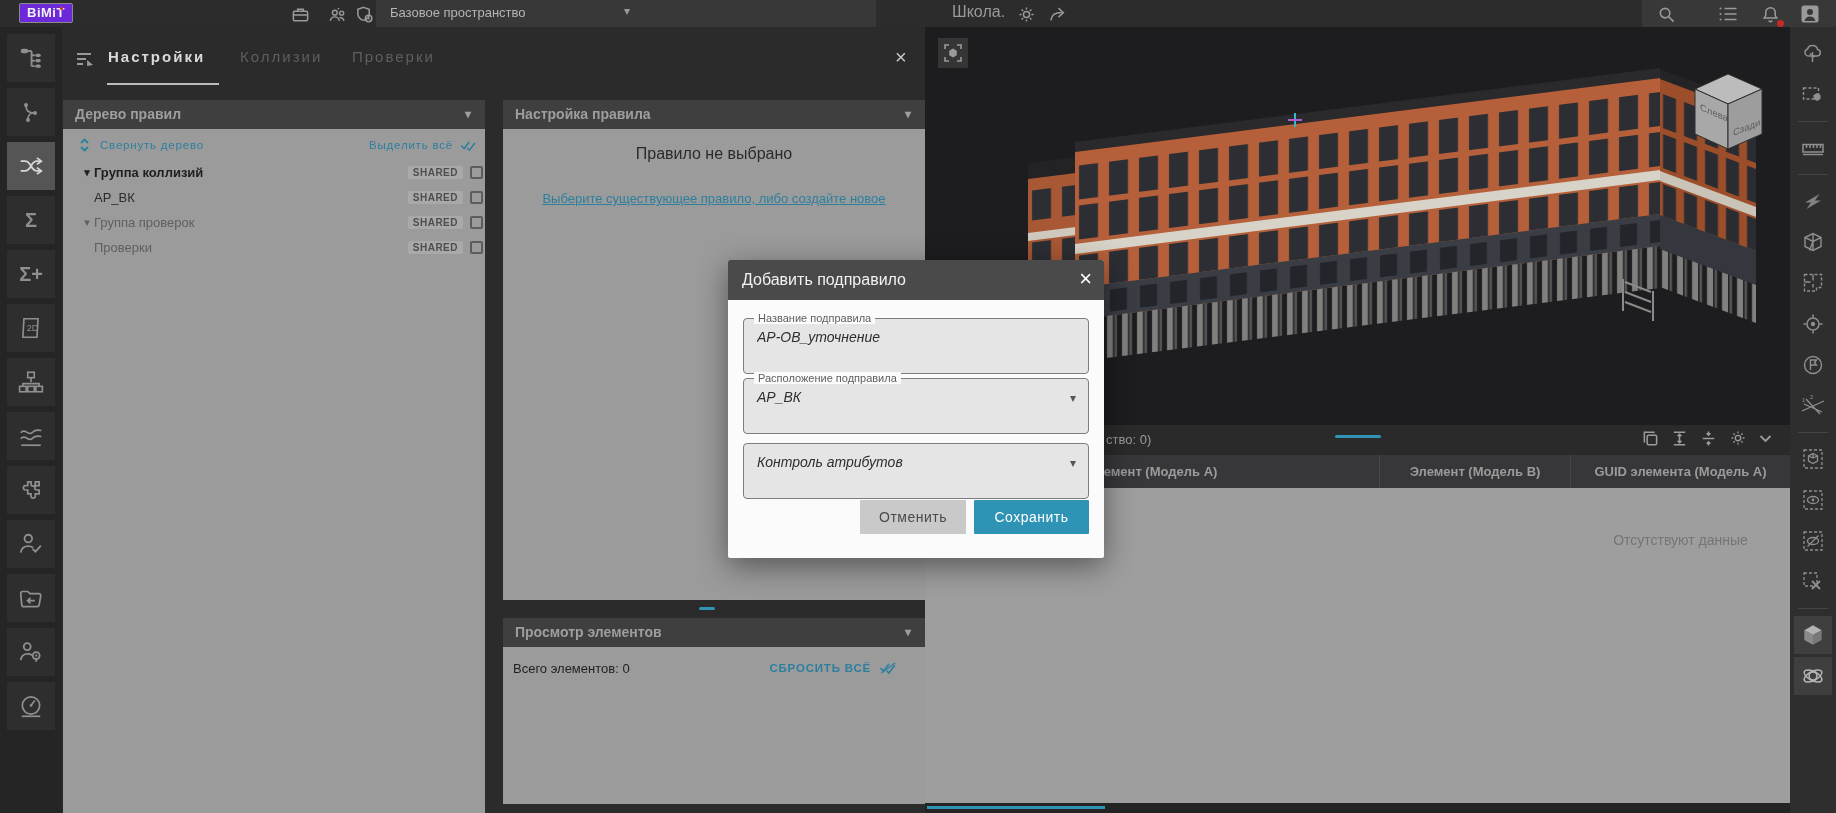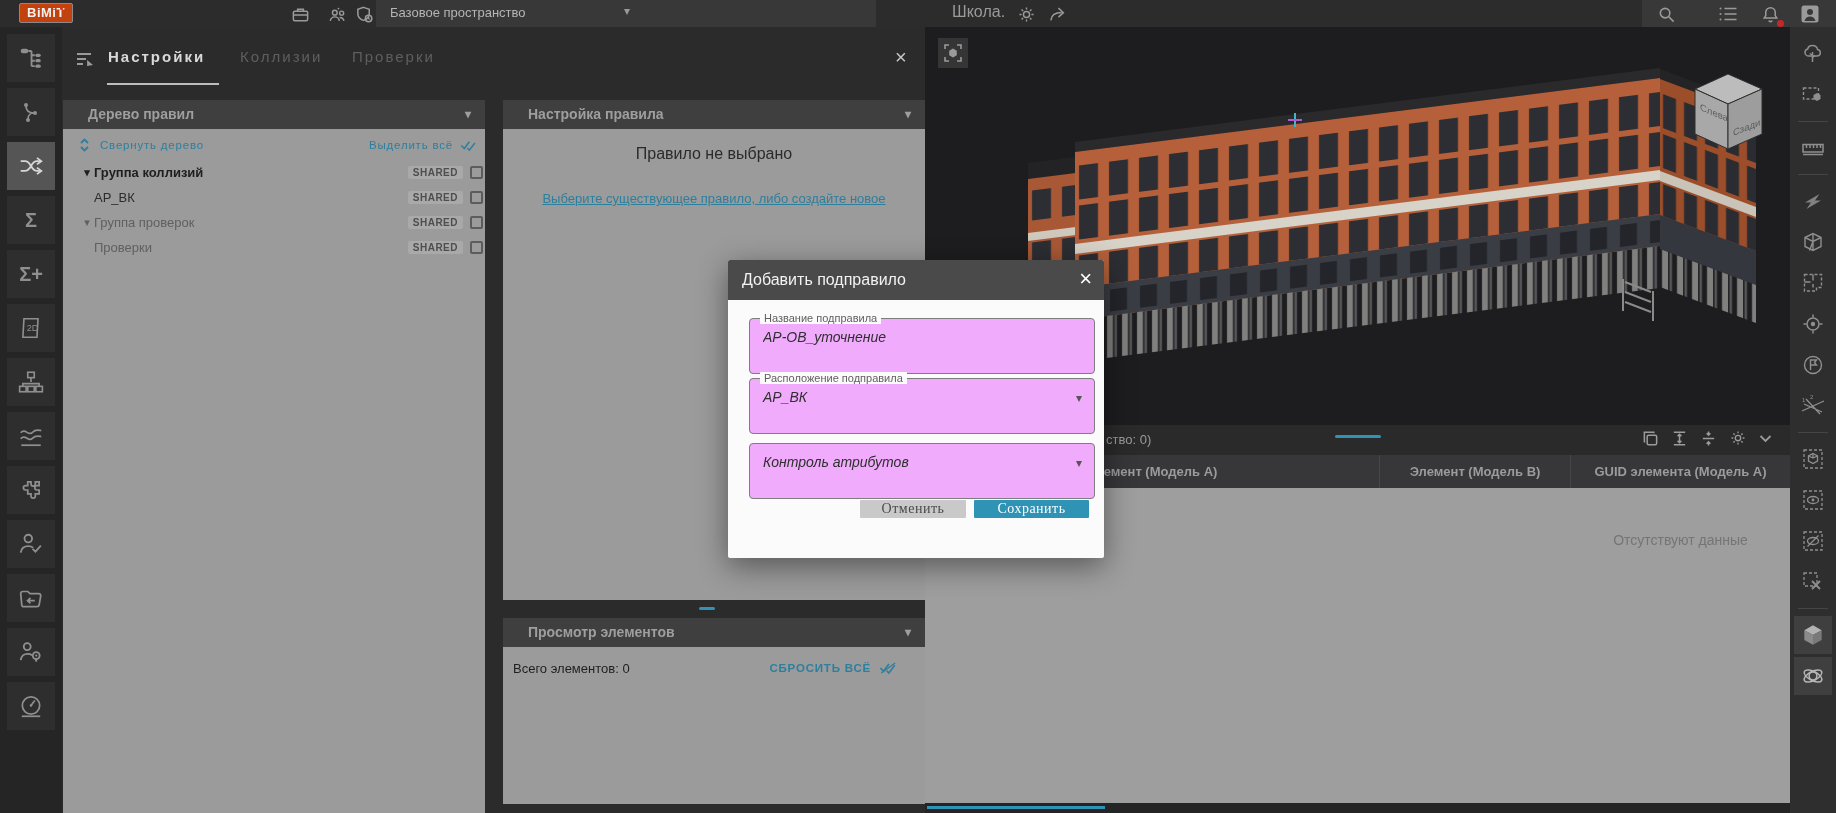--- a/index.html
+++ b/index.html
@@ -3,21 +3,21 @@
 <meta charset="utf-8">
 <style>
   * { margin:0; padding:0; box-sizing:border-box; }
   html,body { background:#1a1a1a; }
   body { font-family:"Liberation Sans", sans-serif; }
   .screen { position:relative; width:1836px; height:813px; overflow:hidden; background:#2b2b2b; }
 
   
   .topbar { position:absolute; left:0; top:0; width:1836px; height:27px; background:#2c2c2c; z-index:30; }
   .logo { position:absolute; left:19px; top:3px; height:20px; padding:0 7px; border:1px solid #8a8a8a; border-radius:2px;
-          color:#f2f2f2; font-weight:bold; font-size:13px; line-height:18px; letter-spacing:.5px; background:#c2410c; }
+          color:#f2f2f2; font-weight:bold; font-size:13px; line-height:18px; letter-spacing:.5px; background:#6d28d9; }
   .logo .tittle { position:absolute; right:9px; top:3px; width:3px; height:3px; background:#d43a2f; border-radius:1px; }
   .tb-ico { position:absolute; top:2px; width:24px; height:24px; display:flex; align-items:center; justify-content:center; color:#9a9a9a; cursor:pointer; }
   .ws-section { position:absolute; left:376px; top:0; width:500px; height:27px; background:#383838; }
   .ws-label { position:absolute; left:14px; top:5px; font-size:13px; color:#b5b5b5; }
   .ws-caret { position:absolute; left:248px; top:4px; color:#9a9a9a; font-size:12px; }
   .project-title { position:absolute; left:952px; top:3px; font-size:16px; color:#9a9a9a; }
   .right-section { position:absolute; left:1642px; top:0; width:194px; height:27px; background:#383838; }
   .badge-dot { position:absolute; right:-2px; bottom:-1px; width:7px; height:7px; border-radius:50%; }
 
   
@@ -33,21 +33,21 @@
   
   .workpanel { position:absolute; left:62px; top:27px; width:863px; height:786px; background:#2b2b2b; }
   .tabsbar { position:absolute; left:0; top:0; width:863px; height:73px; }
   .burger { position:absolute; left:13px; top:24px; color:#9a9a9a; cursor:pointer; }
   .tab { position:absolute; top:21px; font-size:15px; letter-spacing:2px; color:#5f5f5f; cursor:pointer; }
   .tab.active { color:#d9d9d9; font-weight:bold; }
   .tab-underline { position:absolute; left:45px; top:56px; width:112px; height:2px; background:#bdbdbd; }
   .panel-close { position:absolute; left:833px; top:20px; font-size:20px; color:#c9c9c9; cursor:pointer; line-height:1; }
 
   .panel-hdr { position:absolute; height:29px; background:#3f3f3f; color:#9e9e9e; font-size:14px; font-weight:bold; line-height:29px;
-               padding-left:25px; cursor:pointer; }
+               padding-left:12px; cursor:pointer; }
   .panel-hdr .hdr-caret { position:absolute; right:14px; top:0; color:#9e9e9e; font-size:12px; }
   .panel-body { position:absolute; background:#9b9b9b; }
 
   
   .tree-row { position:absolute; left:0; width:422px; height:24px; display:flex; align-items:center; font-size:13px;margin-left:8px; }
   .tree-caret { width:14px; text-align:center; font-size:11px; margin-left:9px; }
   .tree-label { margin-left:0; }
   .row-right { margin-left:auto; display:flex; align-items:center; gap:7px; padding-right:10px; }
   .shared-pill { background:#a9a9a9; color:#4e4e4e; font-size:10px; font-weight:bold; padding:1px 5px; border-radius:2px; letter-spacing:.5px; }
   .cbox { width:13px; height:13px; border:2px solid #5c5c5c; border-radius:2px; background:transparent; cursor:pointer; }
@@ -55,25 +55,25 @@
 
   
   .mini-handle { position:absolute; height:3px; border-radius:2px; background:#2e93b5; }
 
   
   .modal { position:absolute; left:728px; top:260px; width:376px; height:298px; background:#fbfbfb; z-index:60;
            box-shadow:0 8px 30px rgba(0,0,0,.45); border-radius:2px; }
   .modal-hdr { position:absolute; left:0; top:0; width:376px; height:40px; background:#4a4a4a; color:#f2f2f2;
                font-size:16px; line-height:40px; padding-left:14px; border-radius:2px 2px 0 0; }
   .modal-x { position:absolute; right:12px; top:8px; font-size:22px; color:#ffffff; cursor:pointer; line-height:1; }
-  .field { position:absolute; left:15px; width:346px; height:56px; border:1px solid #7d7d7d; border-radius:4px; background:#f0abfc;margin-left:6px; }
+  .field { position:absolute; left:15px; width:346px; height:56px; border:1px solid #7d7d7d; border-radius:4px; background:#e5e5e5; }
   .field .flabel { position:absolute; left:10px; top:-7px; background:#fbfbfb; padding:0 4px; font-size:11px; color:#5f5f5f; }
   .field .fvalue { position:absolute; left:13px; top:10px; font-size:14px; color:#2f2f2f; border:none; background:transparent; width:300px; outline:none; font-family:"Liberation Sans", sans-serif;font-style:italic; }
   .field .fcaret { position:absolute; right:12px; top:12px; color:#555; font-size:12px; }
-  .btn { position:absolute; height:18px; border:none; border-radius:1px; font-size:14px; letter-spacing:.5px; cursor:pointer; font-family:Liberation Serif, serif; }
+  .btn { position:absolute; height:34px; border:none; border-radius:1px; font-size:14px; letter-spacing:.5px; cursor:pointer; font-family:Liberation Sans, sans-serif; }
   .btn-cancel { left:132px; top:240px; width:106px; background:#c9c9c9; color:#4a4a4a; }
   .btn-save { left:246px; top:240px; width:115px; background:#2e93b5; color:#ffffff; }
 
   
   .viewport { position:absolute; left:925px; top:27px; width:865px; height:786px; background:#1d1d1f; }
   .focus-btn { position:absolute; left:13px; top:11px; width:30px; height:30px; background:#353535; display:flex; align-items:center; justify-content:center; cursor:pointer; color:#9a9a9a; }
   .scene { position:absolute; left:0; top:0; width:865px; height:786px; }
 
   
   .res-bar { position:absolute; left:0; top:398px; width:865px; height:30px; background:#2a2a2a; }

